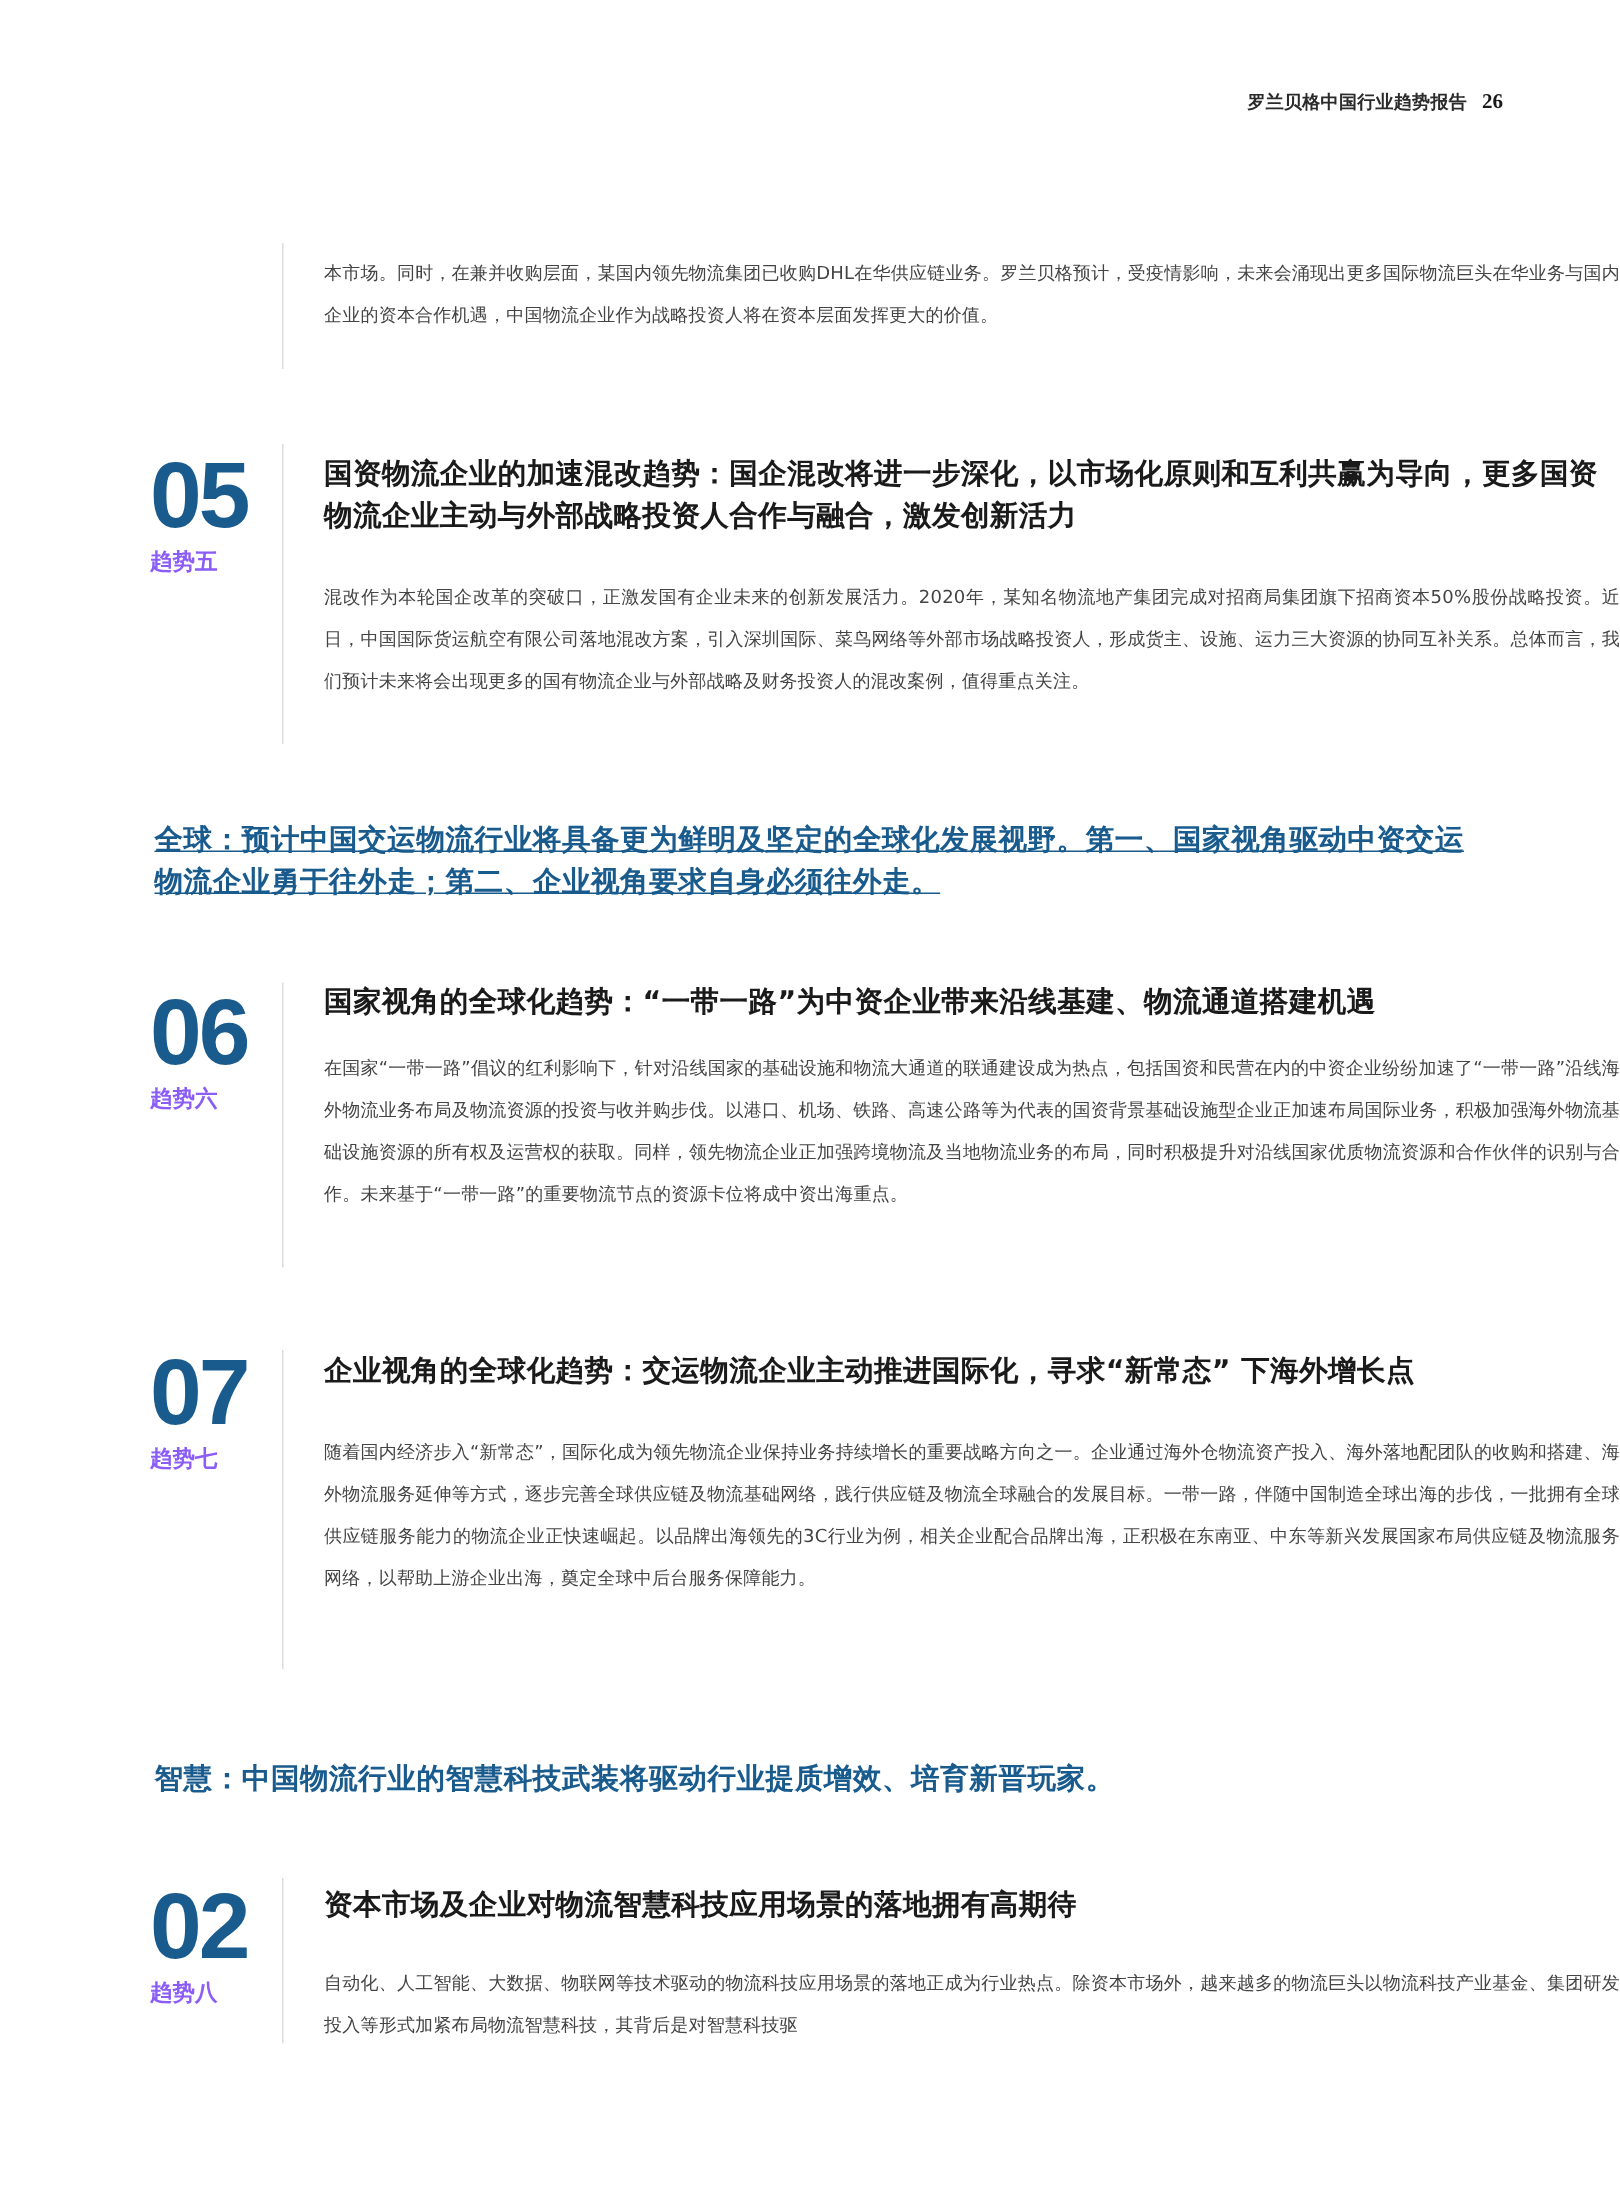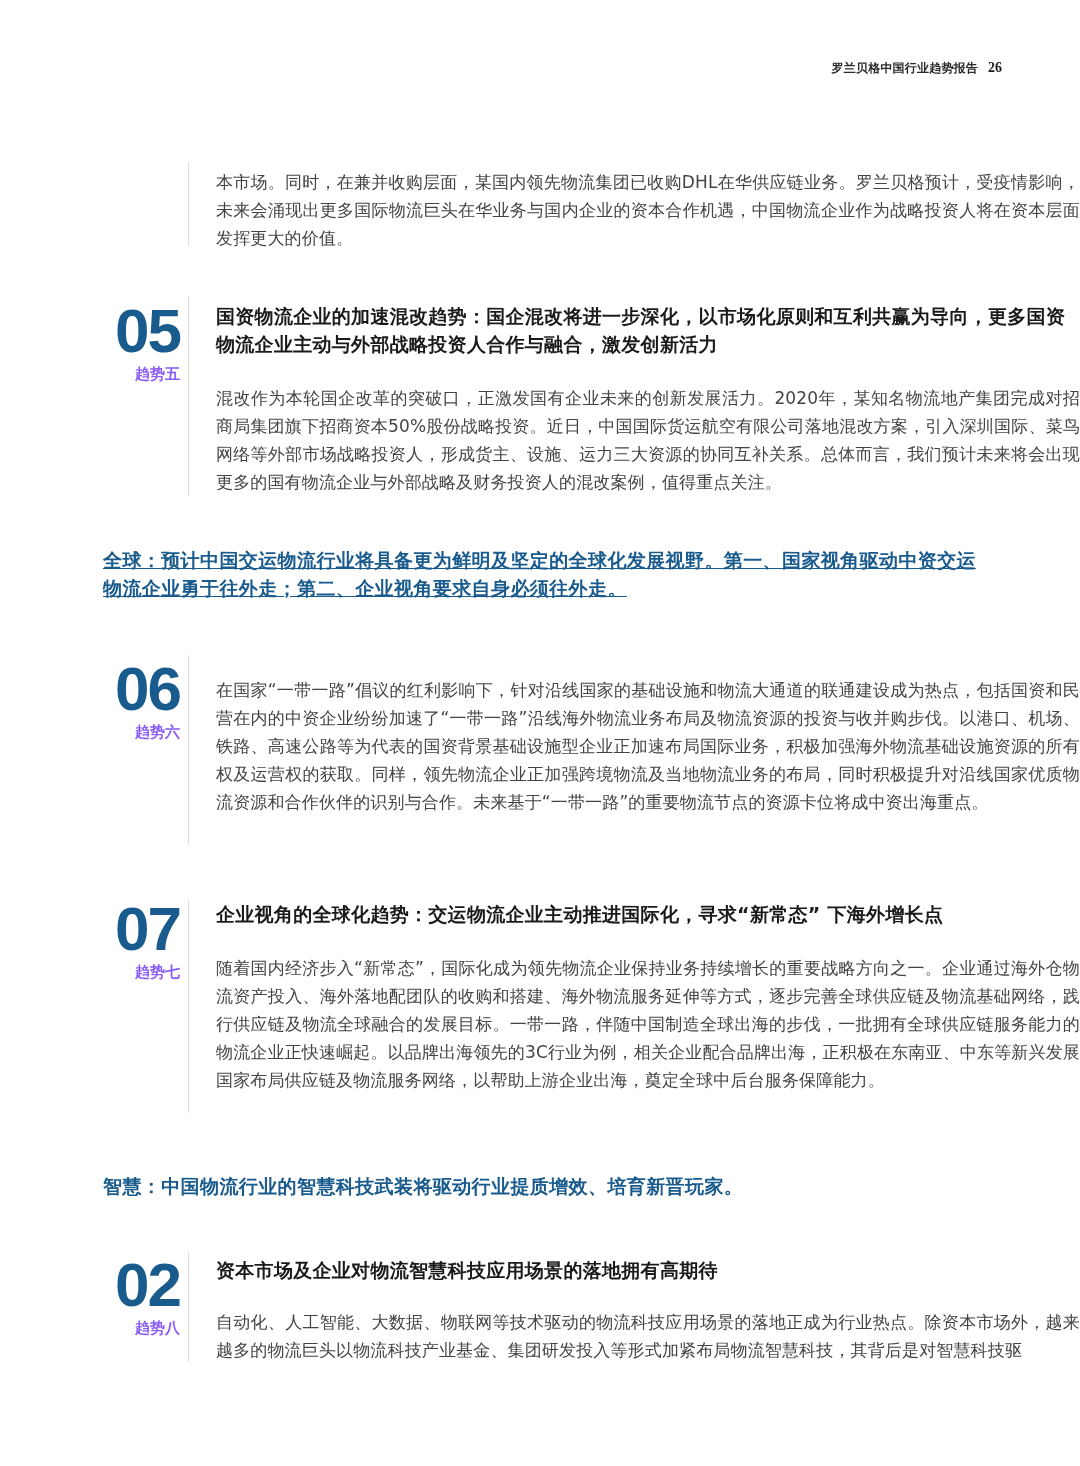--- a/index.html
+++ b/index.html
@@ -7,33 +7,33 @@
     width:1080px; height:1466px; background:#ffffff; position:relative; overflow:hidden;
     font-family: "DejaVu Sans", "Liberation Sans", sans-serif; color:#3a3a3a;
   }
   .header {
     position:absolute; top:60px; right:78px; display:flex; align-items:baseline; gap:10px;
   }
   .header .title { font-size:12px; font-weight:bold; color:#2b2b2b; letter-spacing:0.2px; }
   .header .page { font-size:14px; font-weight:bold; color:#1a1a1a; font-family:Liberation Serif, serif; }
 
   .section { position:absolute; left:100px; width:880px; }
-  .num-col { position:absolute; left:0; top:0; width:80px; text-align:right; }
+  .num-col { position:absolute; left:0; top:0; width:80px; text-align:left; }
   .num {
     font-family:"Liberation Sans", sans-serif; font-weight:bold; font-size:62px; line-height:58px;
     color:#1a5b8e; letter-spacing:-2px;
   }
   .trend-label { font-size:15px; font-weight:bold; color:#8b5cf6; margin-top:4px; line-height:20px; }
   .divider { position:absolute; left:88px; width:1px; background:#dcdcdc; }
   .content { position:absolute; left:116px; width:864px; top:0; }
   .heading {
     font-size:19px; font-weight:bold; color:#1a1a1a; line-height:28px; margin:0; letter-spacing:0.3px;
   }
   .body-text {
-    font-size:17px; line-height:28px; color:#444; margin:0; text-align:justify; letter-spacing:0.15px;
+    font-size:12px; line-height:28px; color:#444; margin:0; text-align:justify; letter-spacing:0.15px;
   }
   .callout {
     position:absolute; left:103px; width:880px; font-size:19px; font-weight:bold; color:#1a5b8e;
     line-height:28px; margin:0; letter-spacing:0.4px;
   }
 </style>
 </head>
 <body>
 
 <div class="header">
@@ -62,20 +62,21 @@
 
 <p class="callout" style="top:546px;text-decoration:underline;">全球：预计中国交运物流行业将具备更为鲜明及坚定的全球化发展视野。第一、国家视角驱动中资交运物流企业勇于往外走；第二、企业视角要求自身必须往外走。</p>
 
 <div class="section" style="top:660px;">
   <div class="num-col">
     <div class="num">06</div>
     <div class="trend-label">趋势六</div>
   </div>
   <div class="divider" style="top:-5px; height:190px;"></div>
   <div class="content">
+    <h2 class="heading" style="margin-top:-6px;">国家视角的全球化趋势：“一带一路”为中资企业带来沿线基建、物流通道搭建机遇</h2>
     <p class="body-text" style="margin-top:16px;">在国家“一带一路”倡议的红利影响下，针对沿线国家的基础设施和物流大通道的联通建设成为热点，包括国资和民营在内的中资企业纷纷加速了“一带一路”沿线海外物流业务布局及物流资源的投资与收并购步伐。以港口、机场、铁路、高速公路等为代表的国资背景基础设施型企业正加速布局国际业务，积极加强海外物流基础设施资源的所有权及运营权的获取。同样，领先物流企业正加强跨境物流及当地物流业务的布局，同时积极提升对沿线国家优质物流资源和合作伙伴的识别与合作。未来基于“一带一路”的重要物流节点的资源卡位将成中资出海重点。</p>
   </div>
 </div>
 
 <div class="section" style="top:900px;">
   <div class="num-col">
     <div class="num">07</div>
     <div class="trend-label">趋势七</div>
   </div>
   <div class="divider" style="top:0px; height:213px;"></div>

